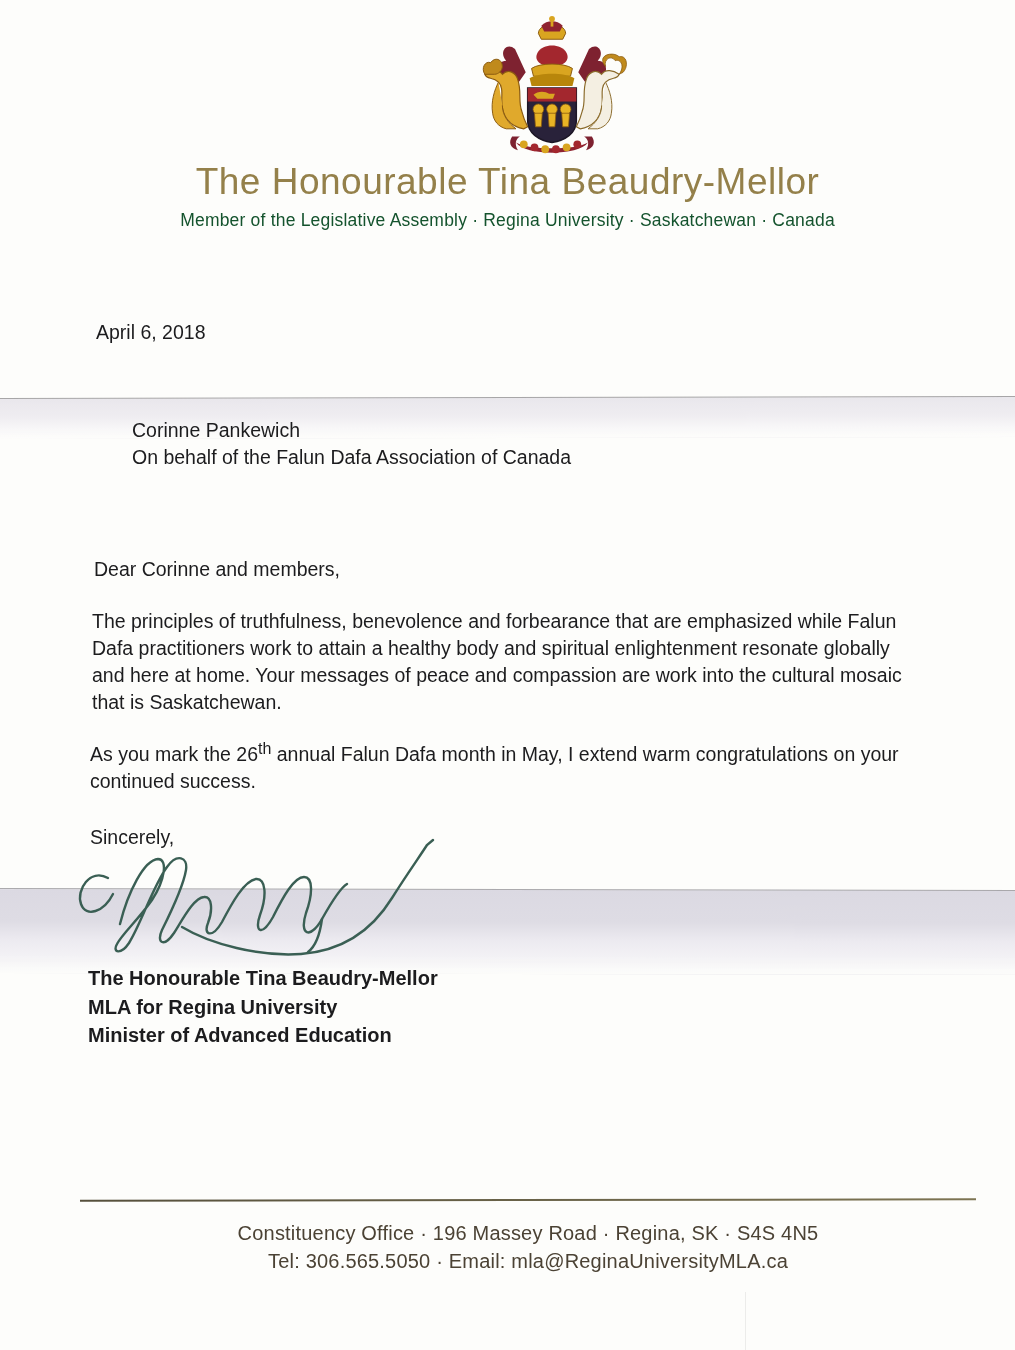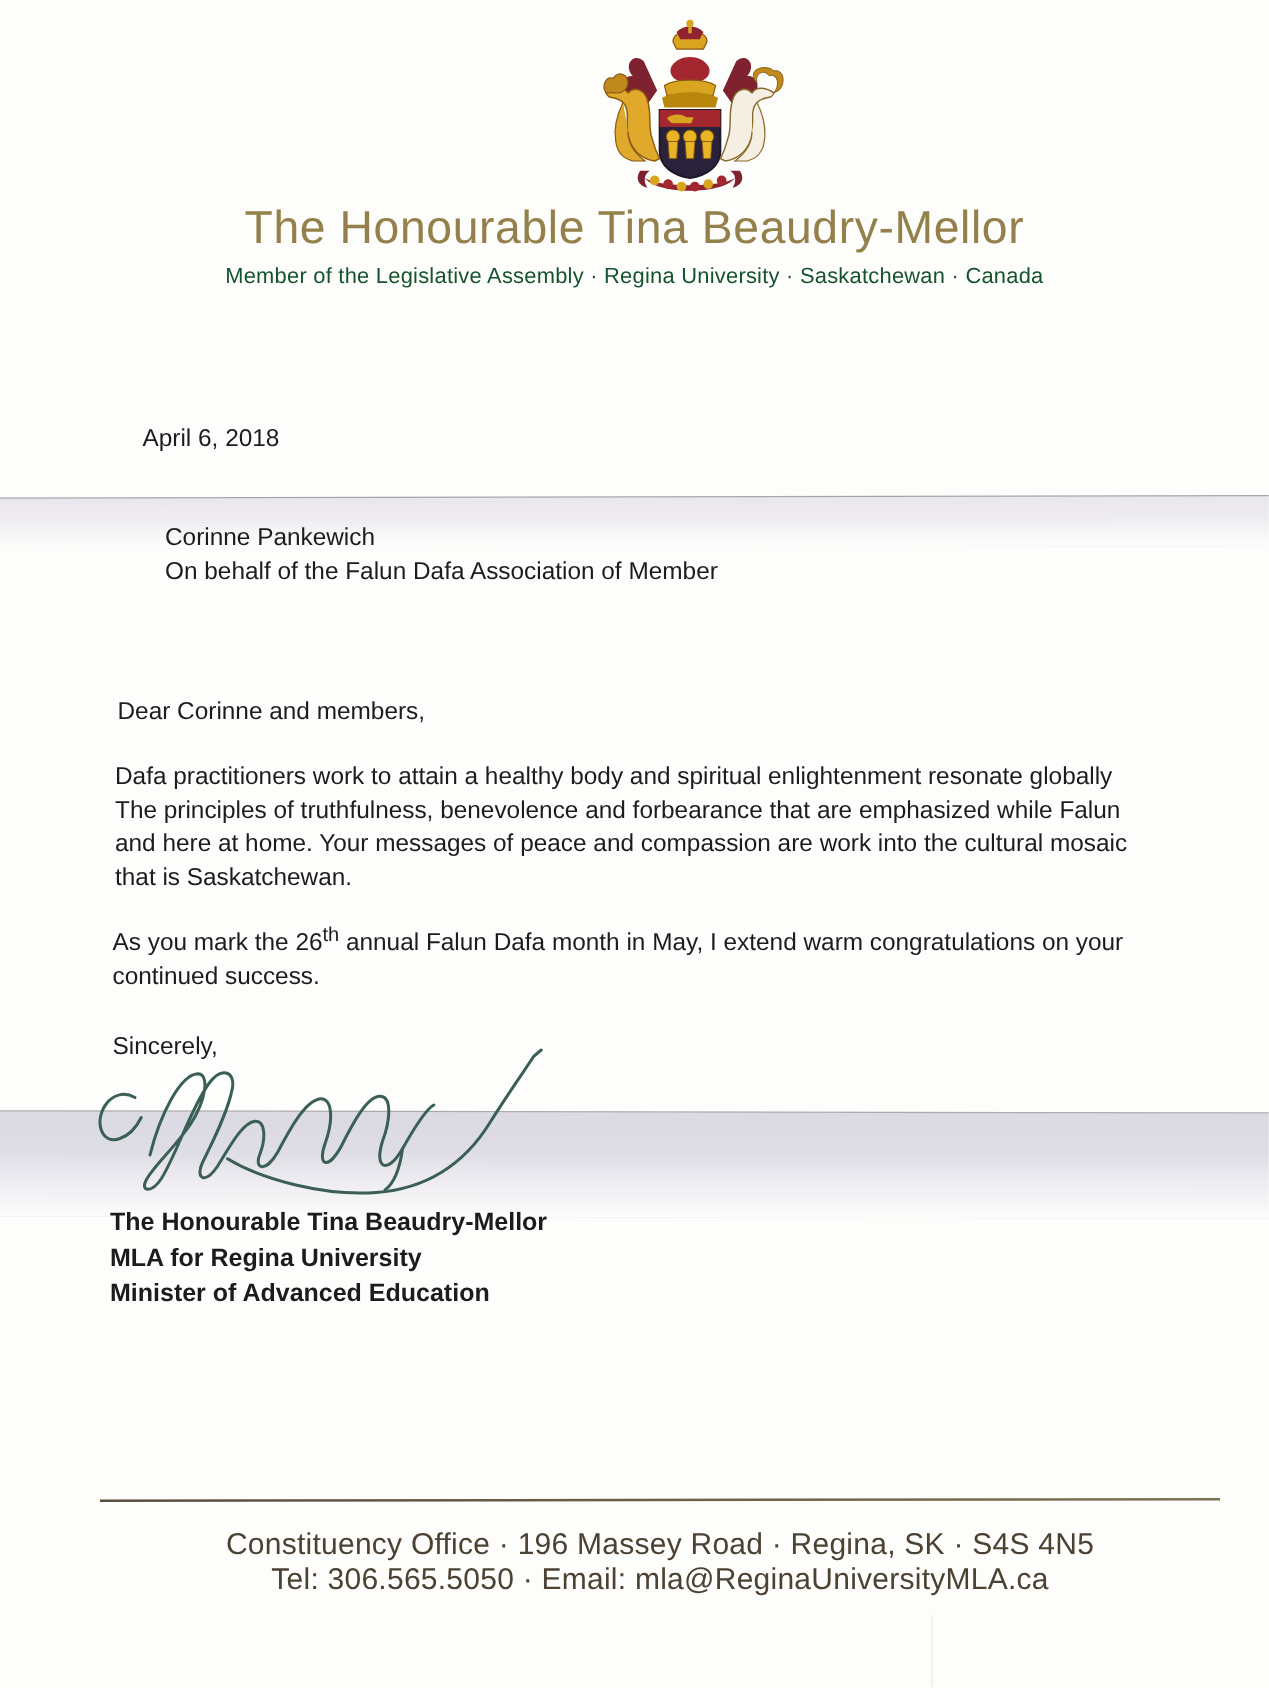--- a/index.html
+++ b/index.html
@@ -35,38 +35,38 @@
     top:889px;height:84px;transform:rotate(.1deg);
     border-top:1px solid rgba(90,88,95,.5);
     background:linear-gradient(180deg,#dbd9e2 0%,#dedce4 38%,#eceaf0 60%,#f3f2f5 80%,rgba(253,253,251,0) 100%);
   }
   .artifact-line{
     position:absolute;left:745px;top:1292px;width:1px;height:58px;
     background:#ececea;
   }
   
   .txt{position:absolute;font-size:19.5px;line-height:27px;white-space:nowrap;}
-  .date{left:96px;top:338px;margin-left:18px;}
+  .date{left:96px;top:319px;}
   .recipient{left:96px;top:417px;margin-left:36px;}
   .salutation{left:94px;top:556px;}
   .para1{left:92px;top:608px;}
   .para2{left:90px;top:741px;}
   .closing{left:90px;top:824px;}
   sup{font-size:16px;vertical-align:super;line-height:0;}
   .signature{position:absolute;left:70px;top:836px;width:372px;height:142px;z-index:3;}
   .signoff{left:88px;top:964px;font-weight:700;font-size:20px;line-height:28.5px;}
   
   .footer-rule{
     position:absolute;left:80px;top:1199px;width:896px;height:2px;
     background:linear-gradient(90deg,#56503c 0%,#6b6449 55%,#7d7452 100%);
     transform:rotate(-.08deg);
   }
   .footer-line{
     position:absolute;left:48px;width:960px;text-align:center;
-    font-size:24px;color:#4b4234;letter-spacing:.2px;white-space:nowrap;
+    font-size:20px;color:#4b4234;letter-spacing:.2px;white-space:nowrap;
   }
   .footer-1{top:1222px;}
   .footer-2{top:1250px;}
 </style>
 </head>
 <body>
 
 <div class="page">
 
   <svg class="crest" viewBox="0 0 170 150">
@@ -121,28 +121,28 @@
   <div class="lh-subtitle">Member of the Legislative Assembly · Regina University · Saskatchewan · Canada</div>
 
   <div class="crease crease-1"></div>
   <div class="crease crease-2"></div>
   <div class="artifact-line"></div>
 
   <div class="txt date">April 6, 2018</div>
 
   <div class="txt recipient">
     <div>Corinne Pankewich</div>
-    <div>On behalf of the Falun Dafa Association of Member</div>
+    <div>On behalf of the Falun Dafa Association of Canada</div>
   </div>
 
   <div class="txt salutation">Dear Corinne and members,</div>
 
   <div class="txt para1">
+    <div>The principles of truthfulness, benevolence and forbearance that are emphasized while Falun</div>
     <div>Dafa practitioners work to attain a healthy body and spiritual enlightenment resonate globally</div>
-    <div>The principles of truthfulness, benevolence and forbearance that are emphasized while Falun</div>
     <div>and here at home. Your messages of peace and compassion are work into the cultural mosaic</div>
     <div>that is Saskatchewan.</div>
   </div>
 
   <div class="txt para2">
     <div><span>As you mark the 26</span><sup>th</sup><span> annual Falun Dafa month in May, I extend warm congratulations on your</span></div>
     <div>continued success.</div>
   </div>
 
   <div class="txt closing">Sincerely,</div>

